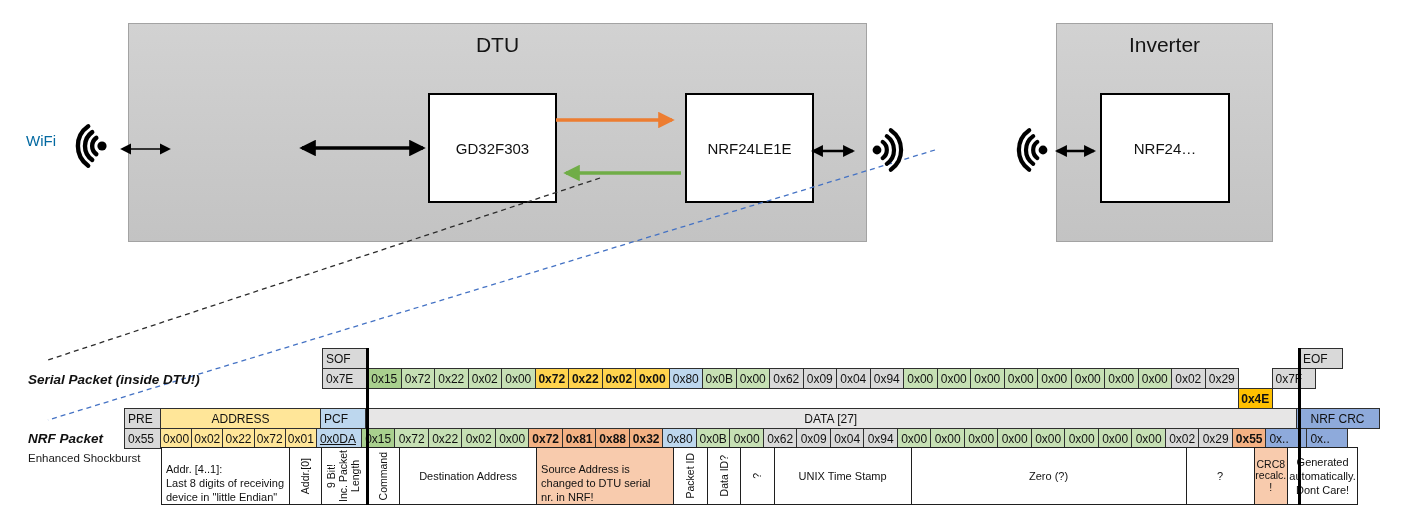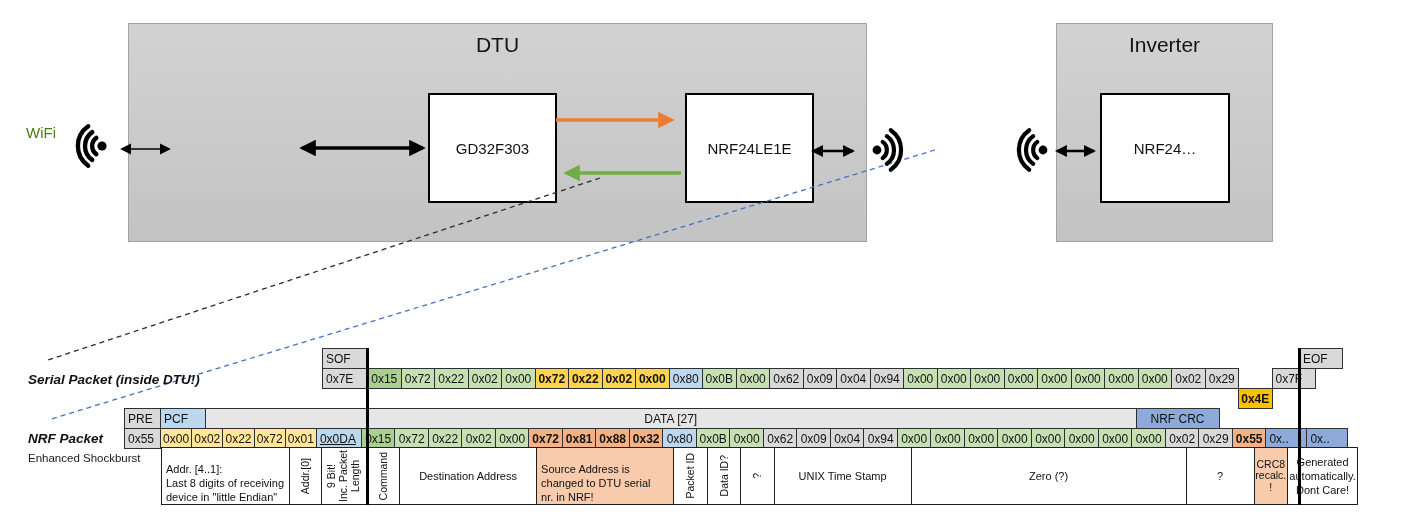--- a/index.html
+++ b/index.html
@@ -4,21 +4,21 @@
 <style>
   html,body{margin:0;padding:0;background:#ffffff;}
   .canvas{position:relative;width:1406px;height:523px;background:#fff;overflow:hidden;
           font-family:"Liberation Sans",sans-serif;color:#111;}
 
   
   .panel{position:absolute;background:linear-gradient(180deg,#d2d2d2,#c3c3c3);border:1px solid #a3a3a3;}
   .panel-title{position:absolute;left:0;right:0;top:9px;text-align:center;font-size:21px;color:#141414;}
   .chip{position:absolute;background:#fff;border:2.5px solid #000;display:flex;align-items:center;
         justify-content:center;font-size:15px;color:#111;}
-  .wifi-word{position:absolute;left:26px;top:124px;font-size:15px;color:#4d7c0f;}
+  .wifi-word{position:absolute;left:26px;top:132px;font-size:15px;color:#0369a1;}
   svg.overlay{position:absolute;left:0;top:0;pointer-events:none;}
 
   
   .tlabel{position:absolute;font-size:13.5px;font-weight:bold;font-style:italic;white-space:nowrap;}
   .sublabel{position:absolute;font-size:11.5px;white-space:nowrap;color:#1a1a1a;}
   .prow{position:absolute;display:flex;}
   .cell{box-sizing:border-box;border:1px solid #2f2f2f;margin-right:-1px;height:21px;
         display:flex;align-items:center;justify-content:center;font-size:12px;flex:0 0 auto;
         background:#fff;white-space:nowrap;}
   .byte{width:34.5px;}
@@ -164,20 +164,21 @@
         <div class="cell byte c-amber bold">0x4E</div>
       </div>
     <div class="cell c-gray hleft" style="width:44px;">0x7F</div>
   </div>
 
   <div class="tlabel" style="left:28px;top:431px;">NRF Packet</div>
   <div class="sublabel" style="left:28px;top:452px;">Enhanced Shockburst</div>
 
   <div class="prow" style="left:124px;top:408px;">
     <div class="cell c-gray hleft" style="width:37px;">PRE</div>
+    <div class="cell c-yellow" style="width:161px;">ADDRESS</div>
     <div class="cell c-blue hleft" style="width:46px;">PCF</div>
     <div class="cell c-datahdr" style="width:931.5px;">DATA [27]</div>
     <div class="cell c-crcblue" style="width:84px;">NRF CRC</div>
   </div>
 
   <div class="prow" style="left:124px;top:428px;">
     <div class="cell c-gray hleft" style="width:37px;">0x55</div>
     <div class="bytes">
 
     <div class="cell addr-byte">0x00</div>

